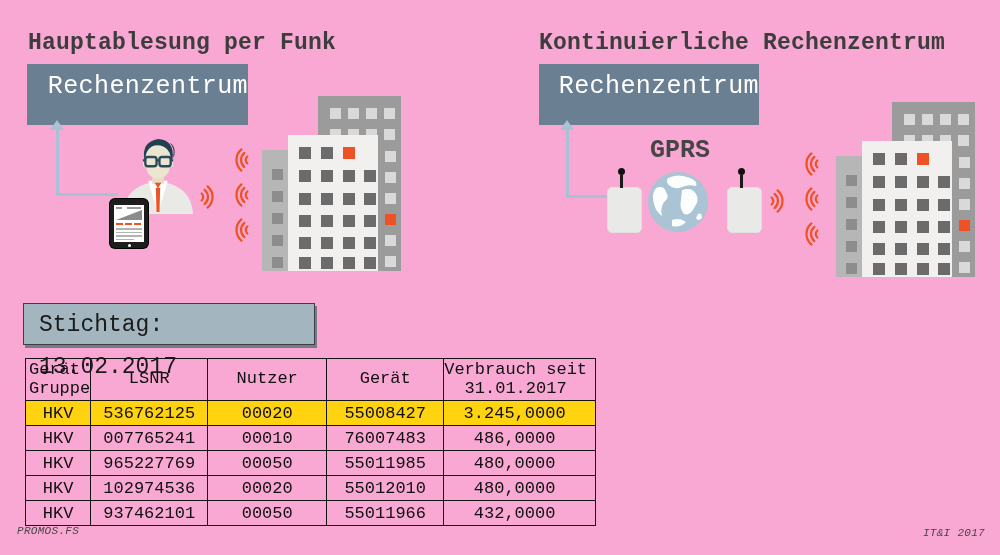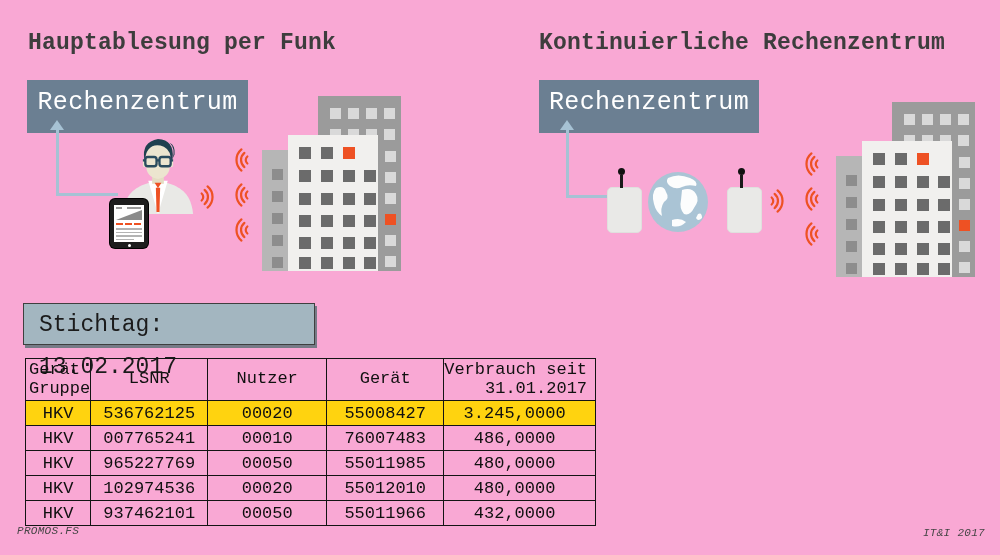--- a/index.html
+++ b/index.html
@@ -7,22 +7,22 @@
     position:relative; width:1000px; height:555px; background:#f9a8d4;
     font-family:Liberation Mono, monospace; overflow:hidden;
   }
 
   
   .diagram-title {
     position:absolute; top:30px; font-size:23px; font-weight:600;
     color:var(--heading); letter-spacing:0.2px;
   }
   .dc-box {
-    position:absolute; top:80px; height:53px; background:var(--slate);
-    color:#ffffff; font-size:25px; text-align:center; line-height:45px;
+    position:absolute; top:64px; height:61px; background:var(--slate);
+    color:#ffffff; font-size:25px; text-align:right; line-height:45px;
     letter-spacing:0.4px;
   }
 
   
   .arrow-head {
     position:absolute; width:0; height:0;
     border-left:7px solid transparent; border-right:7px solid transparent;
     border-bottom:10px solid var(--arrow);
   }
   .conn-v { position:absolute; width:3px; background:var(--arrow); }
@@ -68,21 +68,21 @@
   table.data-table {
     position:absolute; left:25px; top:358px; border-collapse:collapse;
     font-size:17px; color:#101010; table-layout:fixed;
   }
   .data-table th, .data-table td {
     border:1.5px solid #141414; font-weight:400; padding:0;
     overflow:hidden; white-space:nowrap;
   }
   .data-table thead th { height:41px; vertical-align:middle; line-height:1.1; text-align:center; }
   .data-table thead th.h-left  { text-align:left; padding-left:3px; }
-  .data-table thead th.h-right { text-align:right; padding-right:8px; }
+  .data-table thead th.h-right { text-align:center; padding-right:8px; }
   .data-table tbody td { height:24px; text-align:center; }
   .data-table tbody td.c-right { text-align:center; padding-right:10px; }
   .data-table tr.highlight { background:var(--highlight); }
 
   
   .footer-note {
     position:absolute; font-style:italic; font-size:11px; color:#454545; letter-spacing:0.3px;
   }
 
   .icon-svg { position:absolute; display:block; }
@@ -243,20 +243,21 @@
     </svg>
 
   <div class="diagram-title" style="left:539px;">Kontinuierliche Rechenzentrum</div>
 
   <div class="dc-box" style="left:539px; width:220px;">Rechenzentrum</div>
 
   <div class="arrow-head" style="left:560px; top:120px;"></div>
   <div class="conn-v" style="left:566px; top:129px; height:69px;"></div>
   <div class="conn-h" style="left:566px; top:195px; width:43px;"></div>
 
+  <div class="gprs-label">GPRS</div>
 
   <div class="device" style="left:607px; top:187px;"></div>
   <div class="antenna-stick" style="left:620px; top:175px;"></div>
   <div class="antenna-dot" style="left:617.5px; top:168px;"></div>
 
   <svg class="icon-svg" style="left:648px; top:172px;" width="60" height="60">
       <use href="#sym-globe"></use>
     </svg>
 
   <div class="device" style="left:727px; top:187px;"></div>

